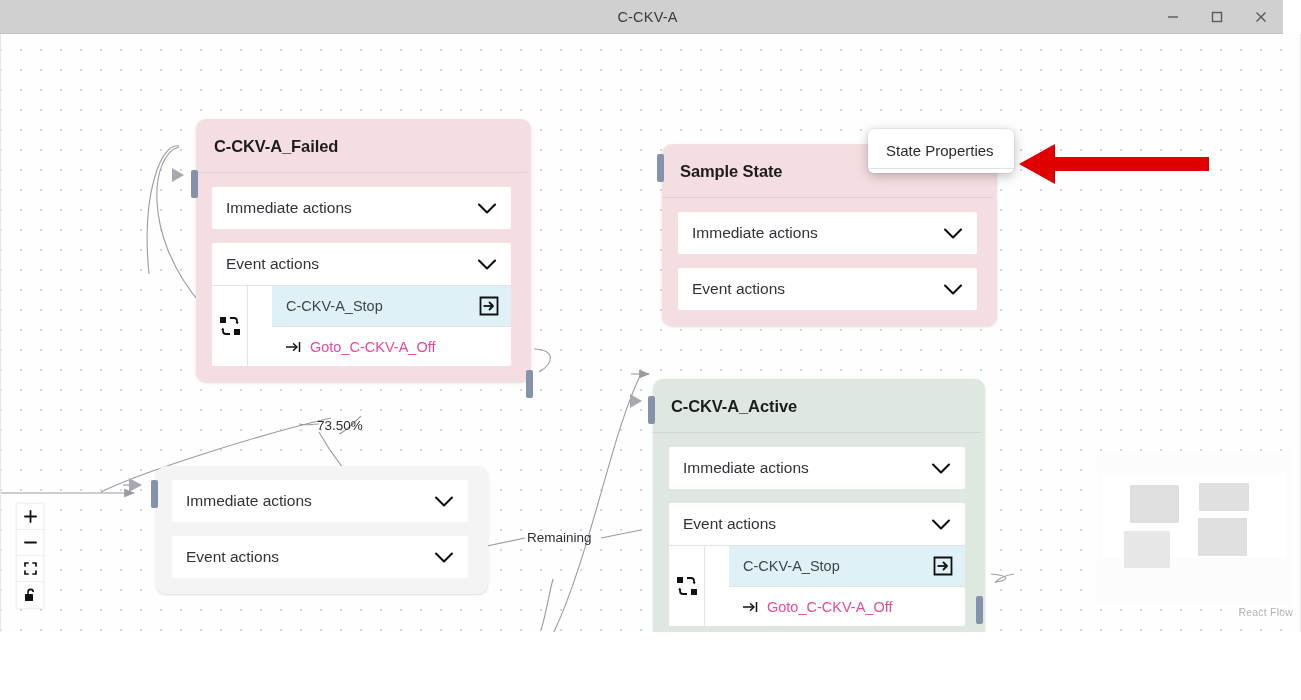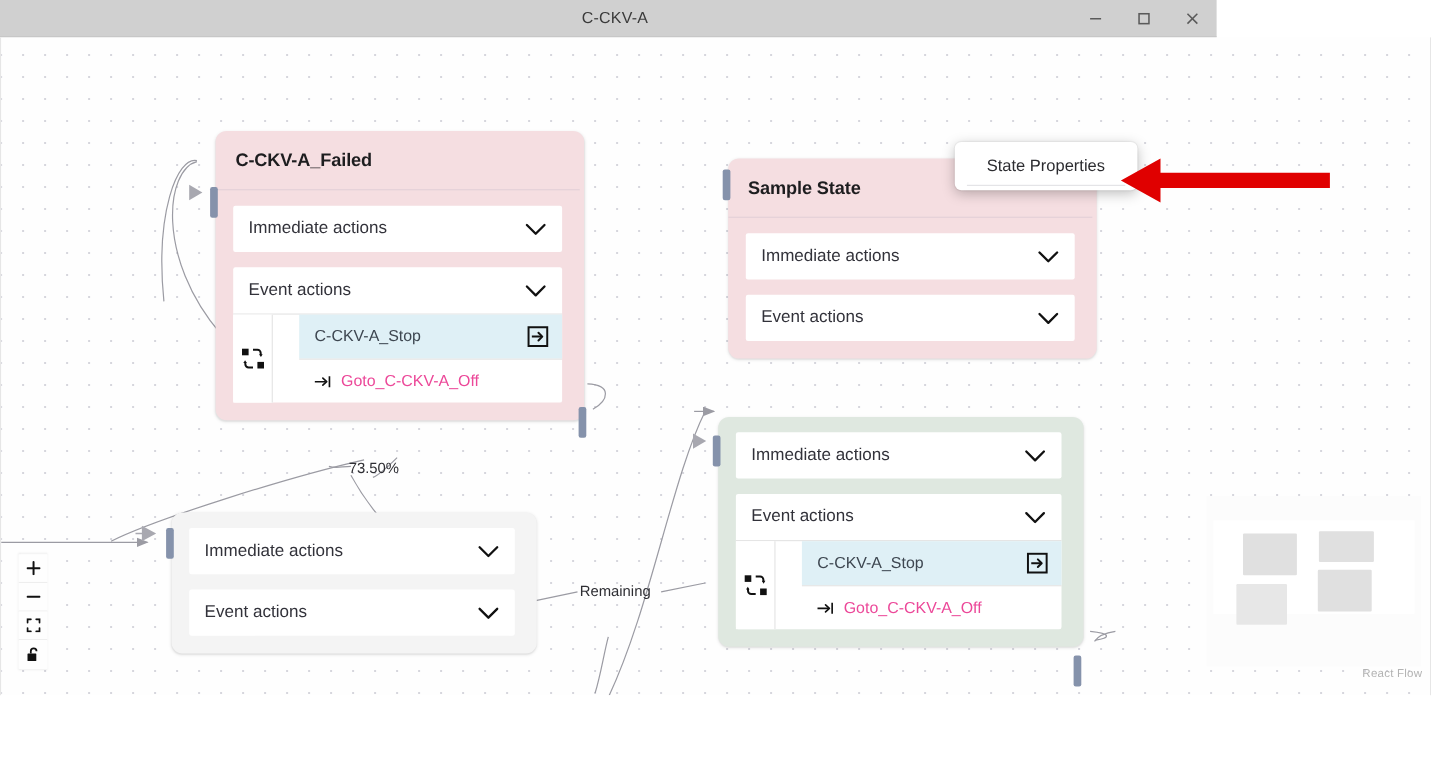--- a/index.html
+++ b/index.html
@@ -16,21 +16,21 @@
     position: relative;
     width: 1301px;
     height: 700px;
     background: #ffffff;
   }
 
   
   .titlebar {
     position: absolute;
     top: 0; left: 0;
-    width: 1106px; height: 34px;
+    width: 1283px; height: 34px;
     background: #d0d0d0;
     border-bottom: 1px solid #c4c4c4;
     display: flex;
     align-items: center;
     justify-content: center;
     padding-left: 12px;
   }
   .titlebar-title {
     font-size: 14.5px;
     color: #3a3a3a;
@@ -159,21 +159,21 @@
   }
   .arrowhead { position: absolute; }
 
   
   .ctx-menu {
     position: absolute;
     background: #ffffff;
     border-radius: 6px;
     box-shadow: 0 3px 12px rgba(0,0,0,0.26), 0 0 0 1px rgba(0,0,0,0.04);
     min-width: 146px;
-    padding: 4px 11px;
+    padding: 4px 0;
     z-index: 40;
   }
   .ctx-item {
     padding: 9px 18px;
     font-size: 15px;
     color: #2c2c30;
     white-space: nowrap;
     cursor: pointer;
   }
   .ctx-sep { height: 1px; background: #e2e2e5; margin: 0; }
@@ -408,20 +408,23 @@
     <div class="ctx-menu" style="left:867px; top:95px;">
       <div class="ctx-item">State Properties</div>
       <div class="ctx-sep"></div>
     </div>
 
     <svg class="annot-arrow" style="left:1012px; top:105px;" width="200" height="50" viewBox="0 0 200 50">
       <path d="M196,18 L42,18 L42,5 L6,25 L42,45 L42,32 L196,32 Z" fill="#e00000"></path>
     </svg>
 
     <div class="node green" style="left:652px; top:345px; width:332px;">
+      <div class="node-header">
+        <span class="node-title">C-CKV-A_Active</span>
+      </div>
       <div class="node-body">
 
         <div class="section">
           <div class="section-head">
             <span>Immediate actions</span>
             <svg class="chev" viewBox="0 0 20 13">
               <path d="M2 2.5 L10 10.5 L18 2.5" fill="none" stroke="#111" stroke-width="2.1" stroke-linecap="round" stroke-linejoin="round"></path>
             </svg>
           </div>
         </div>

